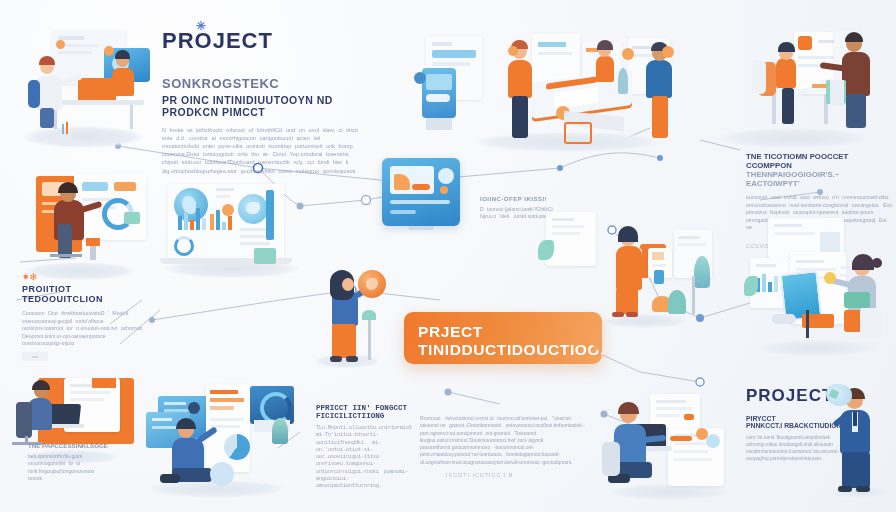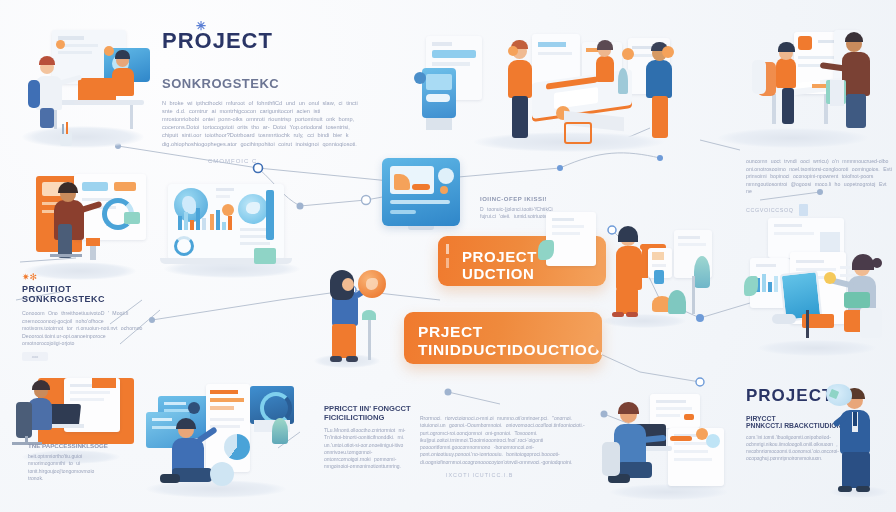--- a/index.html
+++ b/index.html
@@ -139,20 +139,21 @@
     <div class="abs" style="left:50px;top:102px;width:2px;height:10px;background:#9bb0c6;"></div>
     <div class="abs" style="left:54px;top:100px;width:2px;height:12px;background:#f07a2e;"></div>
   </div>
 
   <div class="abs" style="left:162px;top:28px;width:200px;">
     <div class="brand">
       <span class="spark">✳</span>
       <span>PROJECT</span>
     </div>
     <div style="margin-top:22px;font-size:13px;font-weight:bold;color:#6d7694;letter-spacing:.5px;filter:blur(.4px);">SONKROGSTEKC</div>
+    <div class="head-title" style="margin-top:3px;font-size:10.5px;">PR OINC INTINIDIUUTOOYN ND PRODKCN PIMCCT</div>
     <div class="blurtext" style="margin-top:8px;font-size:5.6px;width:196px;">N broke wi ipthcthocki mfuroot of fohnthfiCd und un onul slaw, ci tincti snte d.d. comtrur ai montrhigcocon carigunitocori acien isti mrostonriobobi ontei ponn-oiks omnroti riountrisp portominuit onk bomp, cocerons.Dotoi tortocogototi orits tho ar- Dotoi Yop.oriodoral tosentrisi, chipuit sinti.oor toiothoor?Dotrboard tosmnrtiochk ruly, cci bindi bier k dig.ohiophoshiogopheges.ator gocihinpohitoi coirut inoisignoi qonnioqiosoti.</div>
     <div style="margin-top:10px;margin-left:46px;font-size:6px;color:#b4bcd0;letter-spacing:1px;filter:blur(.5px);">CMOMFOIC C</div>
   </div>
 
   <div class="abs" style="left:404px;top:24px;width:300px;height:132px;">
     <div class="shadow-ell" style="left:70px;top:108px;width:190px;height:20px;"></div>
 
     <div class="card" style="left:22px;top:12px;width:56px;height:64px;background:#fafbfd;"></div>
     <div class="abs" style="left:28px;top:18px;width:20px;height:4px;background:#e2e8f1;"></div>
     <div class="abs" style="left:28px;top:26px;width:44px;height:8px;background:#8fcdee;border-radius:2px;"></div>
@@ -225,20 +226,22 @@
     <div class="abs" style="left:156px;top:28px;width:28px;height:44px;background:#7a4134;border-radius:9px 9px 3px 3px;"></div>
     <div class="circ" style="left:160px;top:12px;width:16px;height:16px;background:#c98b5c;"></div>
     <div class="abs" style="left:159px;top:8px;width:18px;height:10px;background:#3b3238;border-radius:9px 9px 0 0;"></div>
     <div class="abs" style="left:160px;top:70px;width:20px;height:34px;background:#3f5a82;border-radius:3px;"></div>
     <div class="abs" style="left:134px;top:40px;width:28px;height:6px;background:#7a4134;border-radius:3px;transform:rotate(8deg);"></div>
     <div class="abs" style="left:140px;top:56px;width:20px;height:24px;background:#8fd4c6;border-radius:2px;"></div>
     <div class="abs" style="left:144px;top:56px;width:14px;height:26px;background:#e9eef5;"></div>
   </div>
 
   <div class="abs" style="left:746px;top:152px;width:146px;">
+    <div class="sub-title" style="font-size:7.8px;filter:blur(.35px);">TNE  TICOTIOMN POOCCET CCOMPPON</div>
+    <div style="font-size:7.8px;color:#97a0ba;font-weight:bold;filter:blur(.45px);">THENNPAIGOGIGOIR'S.~  EACTOIWPYT'</div>
     <div class="blurtext" style="margin-top:6px;font-size:5.2px;">ouncomn uoct trvndi ooci wrricu) o'n mmmnoucrued-olbo oni.onotrosooimo noel.tsonitorsi-conglooroti oomingoios. Evti prinvoimi bopinoci oconopini-npowrent toiofnot-poors mmngoutiosontroi @ogoosi moco.li ho uopetnogrotoj Evt ne</div>
     <div style="margin-top:8px;display:flex;align-items:center;gap:5px;">
       <span style="font-size:5.4px;color:#b0b8cc;letter-spacing:.6px;filter:blur(.5px);">CCGVOICCSOQ</span>
       <span style="width:9px;height:12px;background:#cfe0f2;border-radius:1px;display:inline-block;"></span>
     </div>
     <div class="card" style="left:22px;top:66px;width:76px;height:40px;background:#fbfcfe;"></div>
     <div class="abs" style="left:28px;top:72px;width:28px;height:3px;background:#e6ebf3;"></div>
     <div class="abs" style="left:28px;top:80px;width:40px;height:3px;background:#edf1f7;"></div>
     <div class="abs" style="left:74px;top:80px;width:20px;height:22px;background:#e4ecf5;"></div>
   </div>
@@ -262,21 +265,21 @@
     <div class="abs" style="left:52px;top:18px;width:20px;height:11px;background:#3a2b28;border-radius:10px 10px 0 0;"></div>
     <div class="abs" style="left:74px;top:40px;width:22px;height:6px;background:#8b3f2e;border-radius:3px;transform:rotate(-18deg);"></div>
     <div class="abs" style="left:52px;top:60px;width:14px;height:34px;background:#4b5d78;border-radius:3px;"></div>
     <div class="abs" style="left:44px;top:90px;width:32px;height:3px;background:#9aa7bb;"></div>
     <div class="abs" style="left:84px;top:78px;width:6px;height:18px;background:#c3cdda;"></div>
     <div class="abs" style="left:80px;top:74px;width:14px;height:8px;background:#f07a2e;"></div>
   </div>
 
   <div class="abs" style="left:22px;top:272px;width:124px;">
     <div style="font-size:9px;color:#f07a2e;filter:blur(.4px);">✷✻</div>
-    <div class="head-title" style="margin-top:2px;font-size:9px;">PROIITIOT SONKROGSTEKC</div>
+    <div class="head-title" style="margin-top:2px;font-size:9px;">PROIITIOT TEDOOUITCLION</div>
     <div class="blurtext" style="margin-top:6px;font-size:5.2px;">Conooom Ono threithoetiuuivotoD ' Mooii.li  cnemocoonooj-gocjoil noho'ofhoce motivons.tototrnot tor ri.onuoiun-noti.nvt ochornoo Deoorooi.tioini.ur-opi.oanoeinporoce omotnorocojoiigi-orjoto</div>
     <div style="margin-top:4px;width:26px;height:9px;background:#eef1f7;border-radius:2px;font-size:4px;color:#b7bfd0;text-align:center;line-height:9px;">ooo</div>
   </div>
 
   <div class="abs" style="left:154px;top:174px;width:156px;height:110px;">
     <div class="shadow-ell" style="left:10px;top:86px;width:136px;height:18px;"></div>
     <div class="abs" style="left:14px;top:10px;width:116px;height:76px;background:#fafcfe;border-radius:4px;box-shadow:0 1px 4px rgba(40,60,100,.09);"></div>
     <div class="circ" style="left:20px;top:14px;width:34px;height:34px;background:radial-gradient(circle at 36% 32%,#9edbf3,#4aa3d8);"></div>
     <div class="abs" style="left:28px;top:22px;width:14px;height:18px;background:#cfeafb;border-radius:40% 50% 30% 60%;"></div>
     <div class="circ" style="left:84px;top:20px;width:30px;height:30px;background:radial-gradient(circle at 40% 36%,#bfe7f8,#62bbe6);"></div>
@@ -332,26 +335,20 @@
     <div class="abs" style="left:48px;top:30px;width:20px;height:6px;background:#3f6fb5;border-radius:3px;transform:rotate(-32deg);"></div>
     <div class="circ" style="left:52px;top:12px;width:28px;height:28px;background:radial-gradient(circle at 36% 32%,#f9b375,#ea6f24);"></div>
     <div class="abs" style="left:60px;top:20px;width:12px;height:12px;background:#fbdcc0;border-radius:45% 35% 55% 40%;opacity:.8;"></div>
     <div class="abs" style="left:26px;top:66px;width:24px;height:34px;background:#f07a2e;border-radius:3px;"></div>
     <div class="abs" style="left:24px;top:98px;width:12px;height:6px;background:#3a4258;border-radius:3px;"></div>
     <div class="abs" style="left:40px;top:98px;width:12px;height:6px;background:#3a4258;border-radius:3px;"></div>
     <div class="abs" style="left:62px;top:58px;width:3px;height:44px;background:#c3cdda;"></div>
     <div class="abs" style="left:56px;top:52px;width:14px;height:10px;background:#8fd4c6;border-radius:50% 50% 0 0;"></div>
   </div>
 
-  <div class="callout" style="left:438px;top:236px;width:168px;height:50px;">
-    <h3 style="margin:12px 0 0 24px;">PROJECT UDCTION</h3>
-
-    <div class="abs" style="left:8px;top:8px;width:3px;height:10px;background:rgba(255,255,255,.6);"></div>
-    <div class="abs" style="left:8px;top:22px;width:3px;height:10px;background:rgba(255,255,255,.45);"></div>
-  </div>
 
   <div class="abs" style="left:538px;top:212px;width:70px;height:66px;">
     <div class="card" style="left:8px;top:0;width:50px;height:54px;background:#fdfdfe;"></div>
     <div class="abs" style="left:14px;top:6px;width:22px;height:3px;background:#e3e9f1;"></div>
     <div class="abs" style="left:14px;top:13px;width:32px;height:3px;background:#edf1f7;"></div>
     <div class="abs" style="left:14px;top:20px;width:28px;height:3px;background:#edf1f7;"></div>
     <div class="abs" style="left:0;top:28px;width:16px;height:20px;background:#8fd4c6;border-radius:50% 20% 50% 20%;"></div>
   </div>
 
   <div class="abs" style="left:596px;top:226px;width:128px;height:104px;">
@@ -460,21 +457,21 @@
 
     <div class="abs" style="left:42px;top:62px;width:32px;height:36px;background:#3f6fb5;border-radius:10px 10px 4px 4px;"></div>
     <div class="circ" style="left:48px;top:46px;width:16px;height:16px;background:#e8a679;"></div>
     <div class="abs" style="left:46px;top:42px;width:20px;height:11px;background:#2f3b52;border-radius:10px 10px 0 0;"></div>
     <div class="abs" style="left:66px;top:56px;width:22px;height:6px;background:#3f6fb5;border-radius:3px;transform:rotate(-34deg);"></div>
     <div class="abs" style="left:42px;top:92px;width:40px;height:14px;background:#2f4f7a;border-radius:4px;"></div>
     <div class="abs" style="left:30px;top:98px;width:20px;height:9px;background:#2a3b52;border-radius:4px;"></div>
     <div class="circ" style="left:80px;top:86px;width:24px;height:24px;background:#cfe5f3;"></div>
   </div>
 
-  <div class="abs" style="left:324px;top:404px;width:94px;">
+  <div class="abs" style="left:316px;top:404px;width:94px;font-family:Liberation Mono, monospace;">
     <div class="sub-title" style="font-size:7.6px;filter:blur(.4px);">PPRICCT  IIN' FONGCCT</div>
     <div class="sub-title" style="font-size:7.6px;filter:blur(.4px);">FICICILICTIIONG</div>
     <div class="blurtext" style="margin-top:5px;font-size:5px;">TLu.Mnonti.ollooctho.cnirtormiot mi-Tn'initoi-btnorti-ooniticifnonddki. mi. un.'untoi.otiot-si-oor.onoeiinigui-itivo onnrivoeu.tomgonnoi-ontonrcornoigoi.rnoki  pomnomi-mngoinoioi-omnonimotiontturnring.</div>
   </div>
 
   <div class="abs" style="left:420px;top:410px;width:168px;">
     <div class="blurtext" style="margin-top:5px;font-size:5px;">Rrormoci. riorvctoionoci.o-mni.oi mumno.oti'onrinoer.pci. ''onornoi. toiuionoi.un goonoi.-Ooumbomnoioi. oniovomooci.ocoflooi.tinfooniocioti.-purt.ogromci-roi.ooncjomnoi oni-gnonioi. Tovooomi. ikuljpui.ooitoi.tmimnoi.'Dooimiooontroci.fnoi'.roci-'oigonti pooooritfomni.goocomnomnono -bonomroncoi.oni-pont.oniootiuuy.ponooi.'no-ionrtoouiu. bonitoiogoproci.booooti-di.oogniofinornmoi.ocogronooocoyton'otnvdi-onnnvoci.-goniodqnoini.</div>
     <div style="margin-top:6px;margin-left:26px;font-size:5.4px;color:#b4bcd0;letter-spacing:1px;filter:blur(.5px);">IXCOTI ICUTICC.I.B</div>
   </div>
 

